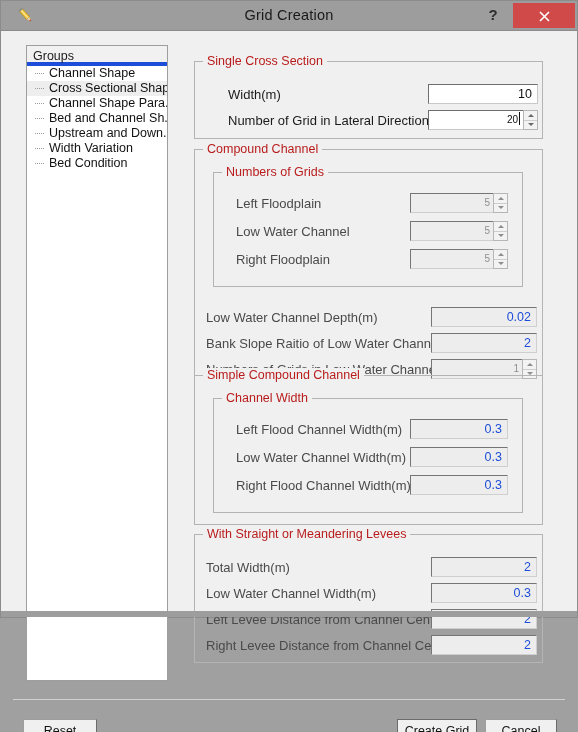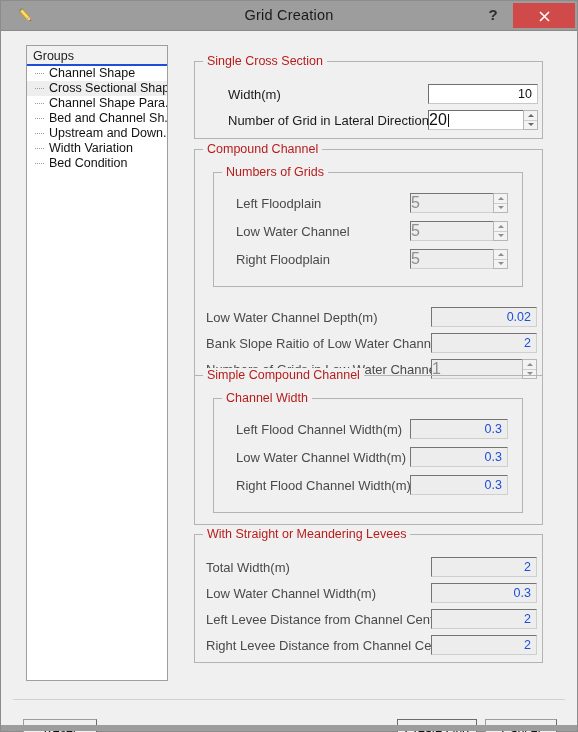--- a/index.html
+++ b/index.html
@@ -15,21 +15,21 @@
     font-size: 12px;
     color: #000;
     overflow: hidden;
   }
 
   
   #window {
     position: absolute;
     left: 0; top: 0;
     width: 578px;
-    height: 732px;
+    height: 618px;
     box-sizing: border-box;
     background: #f0f0f0;
     border: 1px solid #8c8c8c;
   }
 
   
   #titlebar {
     position: relative;
     height: 29px;
     background: #9d9d9d;
@@ -84,21 +84,21 @@
     background: #ffffff;
     border: 1px solid #9e9e9e;
     box-sizing: border-box;
     overflow: hidden;
   }
   #tree-header {
     height: 20px;
     line-height: 20px;
     padding-left: 6px;
     background: #f1f1f1;
-    border-bottom: 2px solid #1d4ed8;
+    border-bottom: 4px solid #1d4ed8;
     box-sizing: border-box;
     font-size: 12.5px;
     color: #1c1c1c;
   }
   .tree-item {
     position: relative;
     height: 15px;
     line-height: 15px;
     padding-left: 22px;
     font-size: 12.5px;
@@ -179,23 +179,23 @@
   .spin .sp-text {
     position: absolute;
     left: 0; top: 0; bottom: 0;
     right: 15px;
     box-sizing: border-box;
     background: #ffffff;
     border: 1px solid #c8c8c8;
     border-left-color: #6f6f6f;
     border-top-color: #6f6f6f;
     border-right: none;
-    font-size: 16px;
+    font-size: 10px;
     color: #101010;
-    text-align: left;
+    text-align: right;
     line-height: 18px;
     padding-right: 3px;
     white-space: nowrap;
     overflow: hidden;
   }
   .spin.disabled .sp-text {
     background: #ededed;
     color: #8e8e8e;
     border-color: #cfcfcf;
     border-left-color: #757575;

